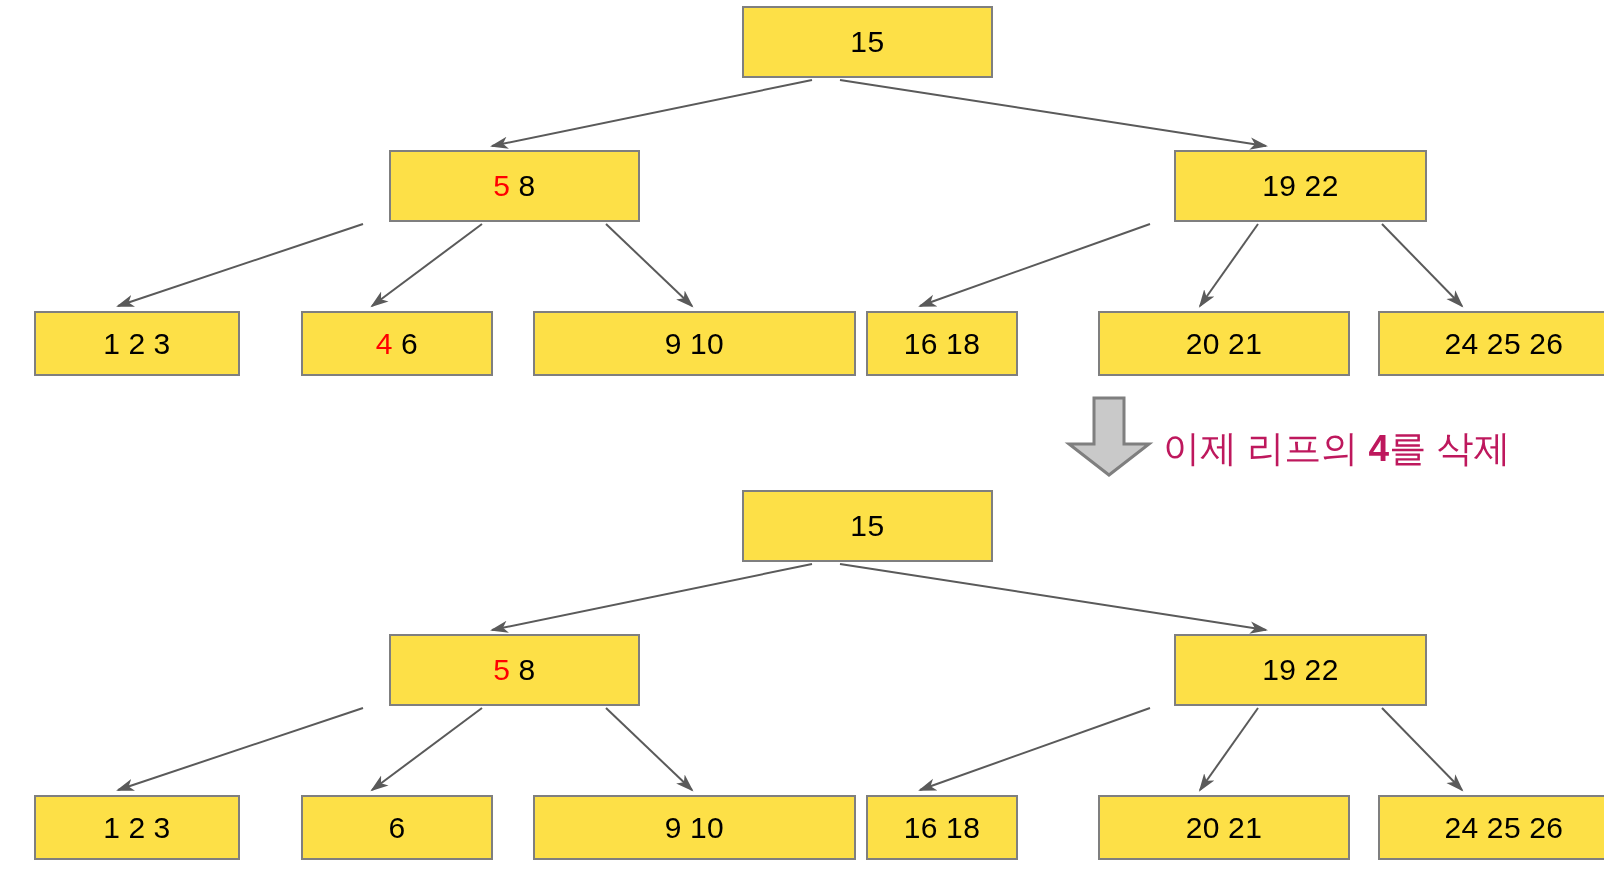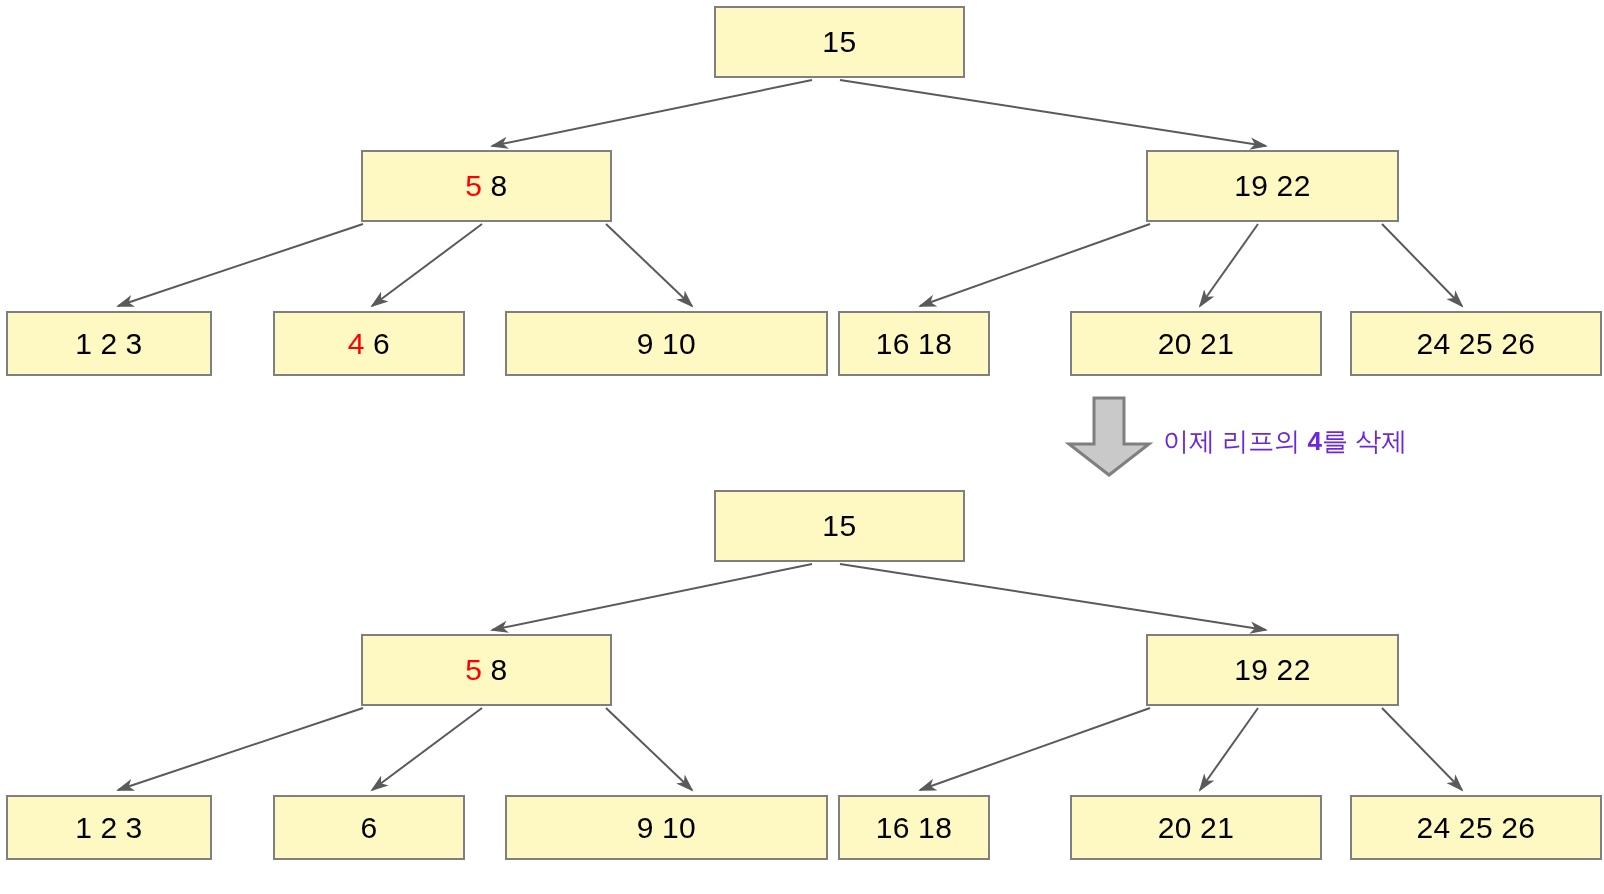--- a/index.html
+++ b/index.html
@@ -21,41 +21,42 @@
     position: absolute;
     left: 0;
     top: 0;
     width: 1604px;
     height: 894px;
     pointer-events: none;
   }
   .node {
     position: absolute;
     box-sizing: border-box;
-    background: #fef9c3;
+    background: #fde047;
     border: 2px solid #7f7f7f;
     display: flex;
     align-items: center;
     justify-content: center;
     font-size: 30px;
     color: #000000;
     letter-spacing: 0.5px;
     white-space: nowrap;
     z-index: 2;
+    margin-left: 28px;
   }
   .node .key {
     padding: 0 4px;
   }
   .key.red {
     color: #ff0000;
   }
   .annotation {
     position: absolute;
-    font-size: 26px;
-    color: #6d28d9;
+    font-size: 37px;
+    color: #be185d;
     white-space: nowrap;
     z-index: 3;
   }
   .annotation .hl {
     font-weight: bold;
   }
   .block-arrow {
     position: absolute;
     z-index: 3;
   }

